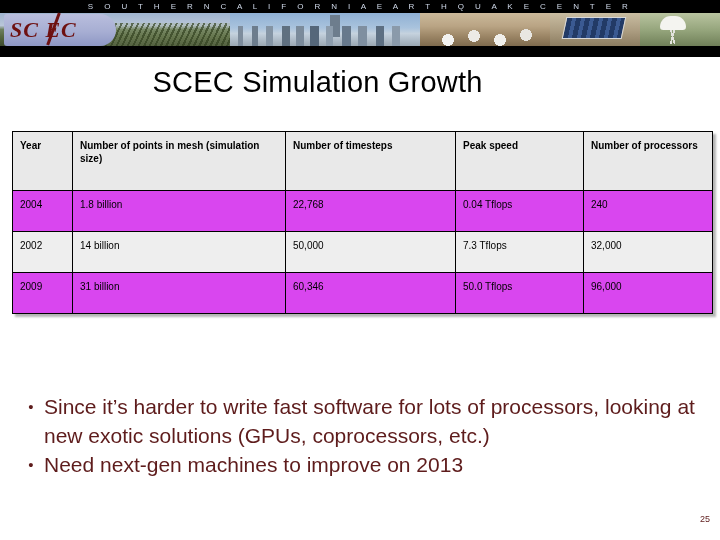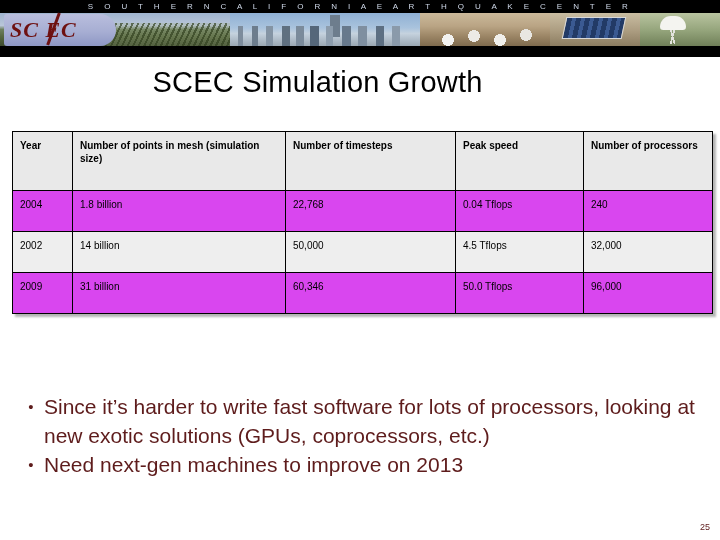--- a/index.html
+++ b/index.html
@@ -230,21 +230,21 @@
     line-height: 29px;
   }
   .bullet-text {
     flex: 1 1 auto;
   }
 
   
   .page-number {
     position: absolute;
     right: 10px;
-    bottom: 8px;
+    bottom: 16px;
     font-size: 9px;
     color: #5e1c1c;
     font-family: "Liberation Sans", sans-serif;
   }
 </style>
 </head>
 <body>
 
 <div class="banner">
   <div class="banner-strip">S O U T H E R N   C A L I F O R N I A   E A R T H Q U A K E   C E N T E R</div>
@@ -285,21 +285,21 @@
       <td>2004</td>
       <td>1.8 billion</td>
       <td>22,768</td>
       <td>0.04 Tflops</td>
       <td>240</td>
     </tr>
     <tr class="rlight">
       <td>2002</td>
       <td>14 billion</td>
       <td>50,000</td>
-      <td>4.5 Tflops</td>
+      <td>7.3 Tflops</td>
       <td>32,000</td>
     </tr>
     <tr class="rdark">
       <td>2009</td>
       <td>31 billion</td>
       <td>60,346</td>
       <td>50.0 Tflops</td>
       <td>96,000</td>
     </tr>
   </tbody>

